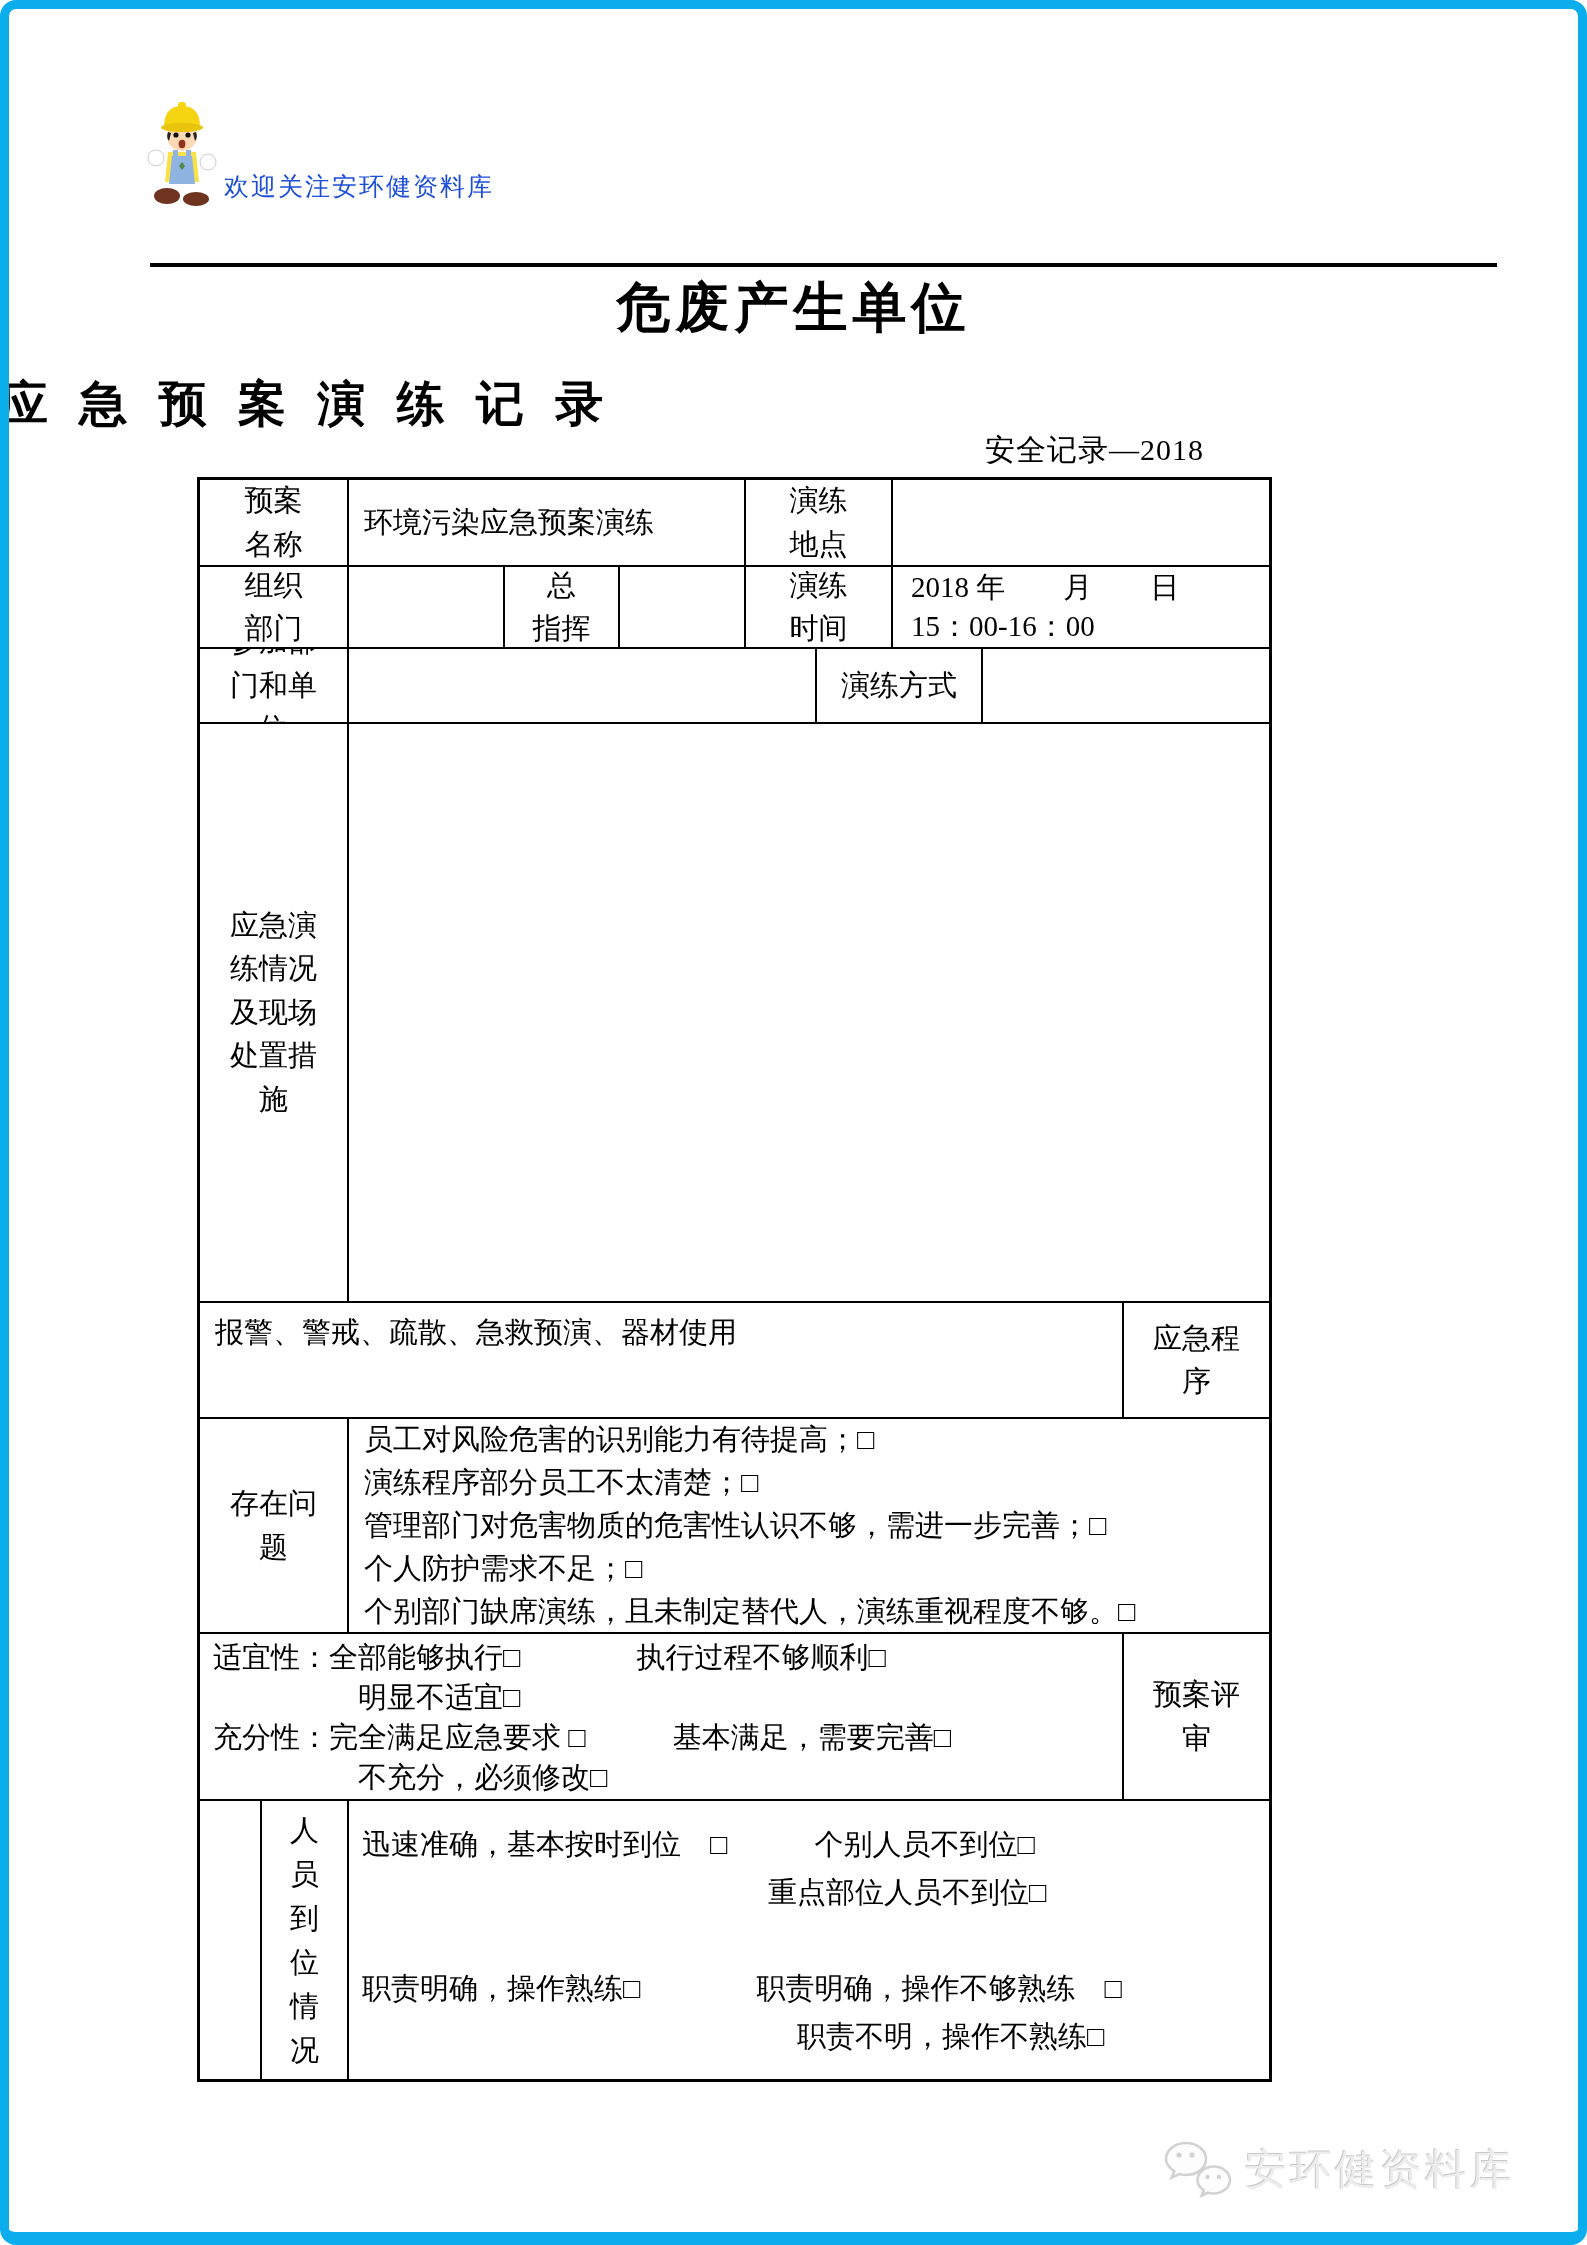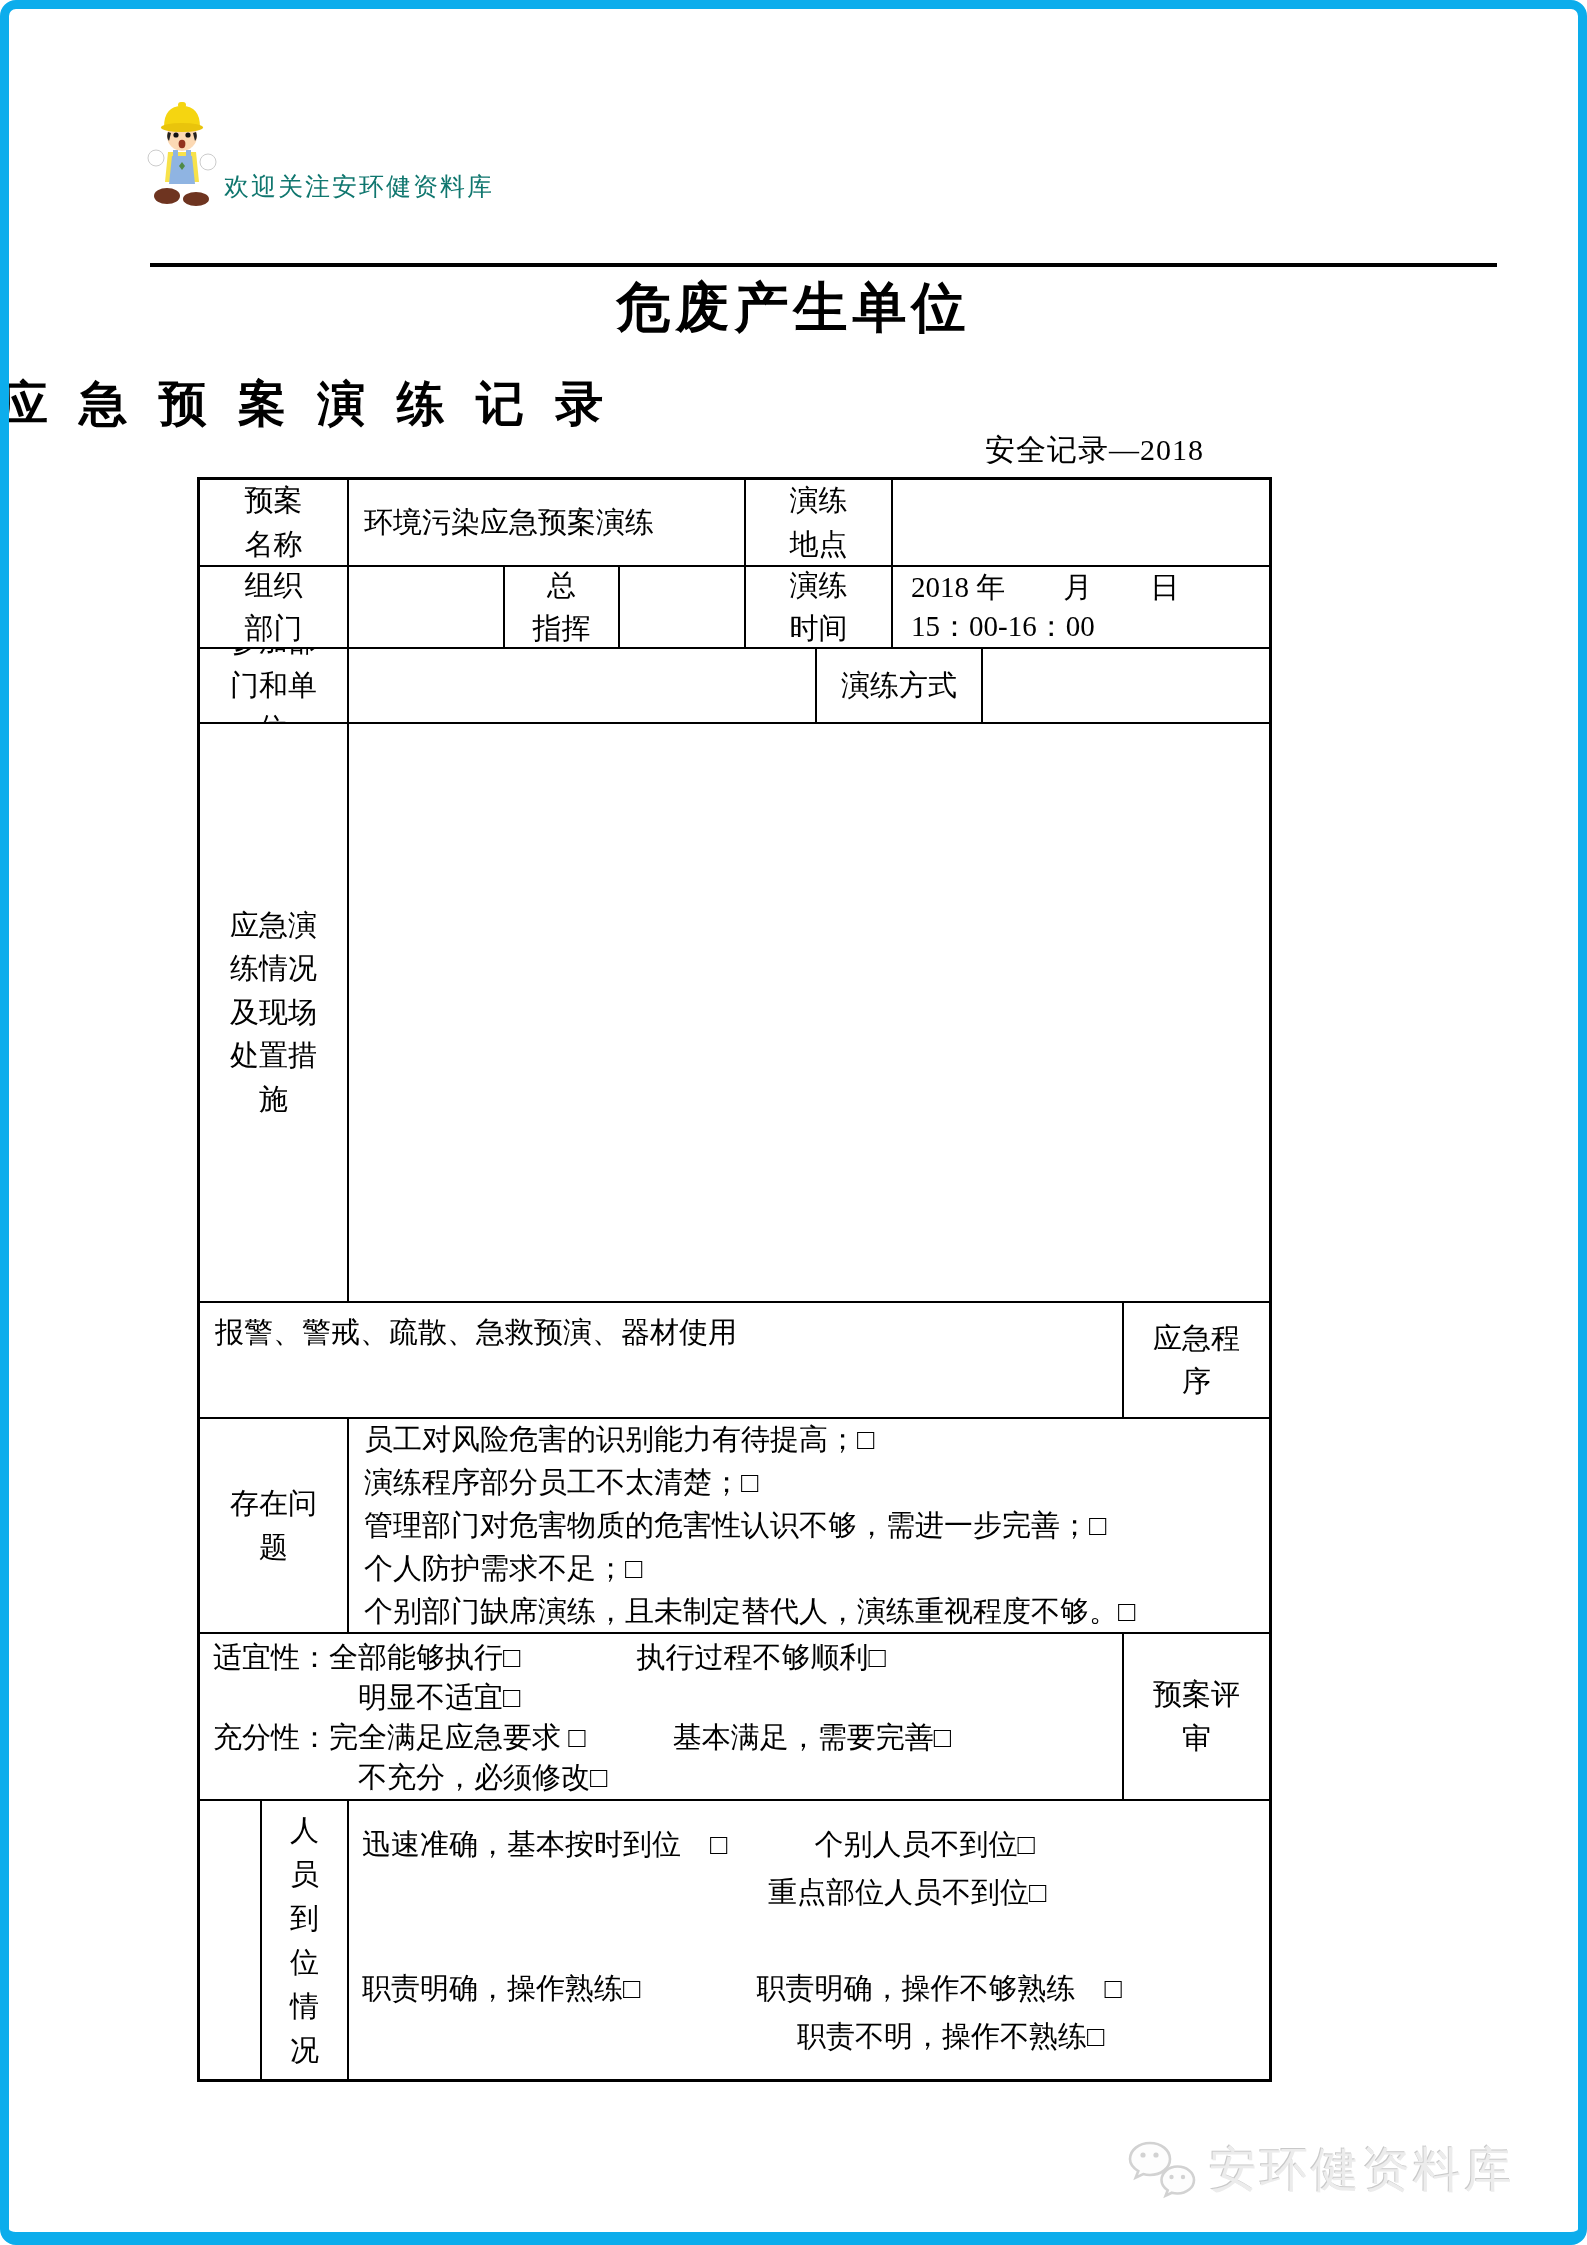--- a/index.html
+++ b/index.html
@@ -8,21 +8,21 @@
     font-family:"Liberation Serif","DejaVu Serif",serif;color:#000;
     overflow:hidden;
   }
   .page-frame{
     position:absolute;inset:0;box-sizing:border-box;
     border:9px solid #0cadec;border-bottom-width:13px;border-radius:16px;
     pointer-events:none;z-index:50;
   }
   .mascot{position:absolute;left:146px;top:100px;width:72px;height:106px;}
   .welcome{
-    position:absolute;left:224px;top:170px;font-size:25px;color:#0f766e;
+    position:absolute;left:224px;top:170px;font-size:25px;color:#1d4ed8;
     letter-spacing:2px;white-space:nowrap;
   }
   .header-rule{position:absolute;left:150px;top:263px;width:1347px;height:4px;background:#000;}
   .title1{
     position:absolute;left:0;top:272px;width:100%;text-align:center;
     font-family:"Liberation Sans","DejaVu Sans",sans-serif;font-weight:700;
     font-size:54px;letter-spacing:5px;
   }
   .title2{
     position:absolute;left:0;top:372px;width:100%;text-align:left;
@@ -63,21 +63,21 @@
   .lh-problems{line-height:43px;}
   .lh-review{line-height:40px;padding-left:13px;}
   .lh-personnel{line-height:48px;padding-left:13px;}
   .lh-vertical{line-height:44px;}
 
   
   .watermark{
     position:absolute;right:72px;top:2138px;display:flex;align-items:center;gap:10px;
   }
   .watermark-text{
-    font-size:48px;letter-spacing:3px;color:#ececec;
+    font-size:42px;letter-spacing:3px;color:#ececec;
     text-shadow:-1px -1px 0 #c9c9c9,1px 1px 0 #ffffff;
     font-family:"Liberation Sans","DejaVu Sans",sans-serif;
   }
 </style>
 </head>
 <body>
 
 <div class="page-frame" style="border-color: rgb(12, 173, 236);"></div>
 
 <svg class="mascot" viewBox="0 0 72 106" aria-hidden="true">

